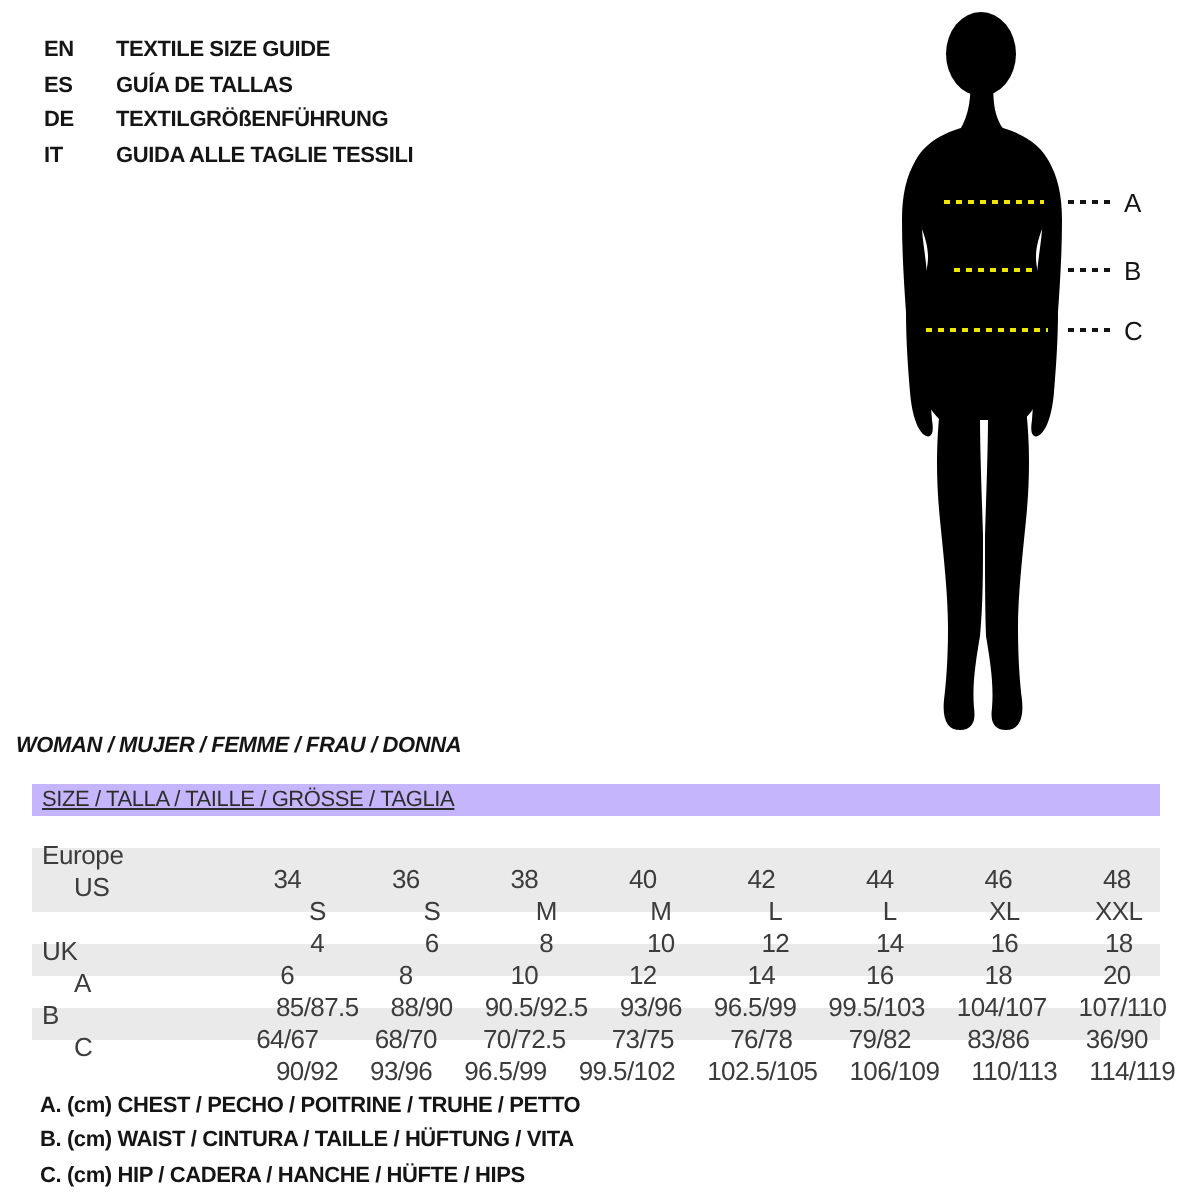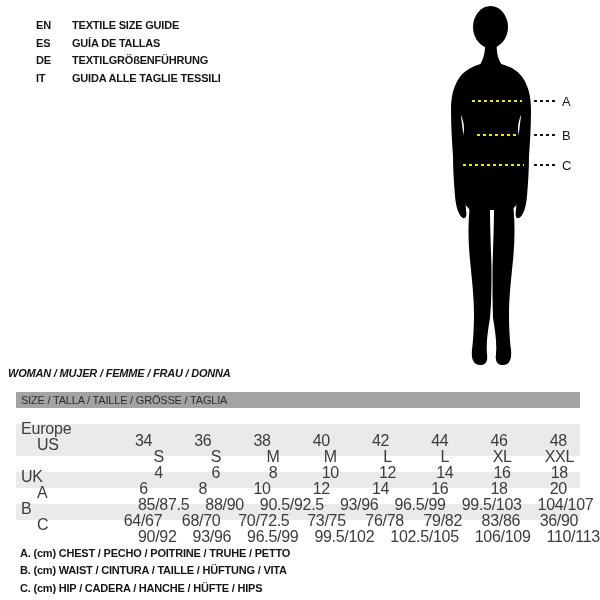--- a/index.html
+++ b/index.html
@@ -3,21 +3,21 @@
 <meta charset="utf-8">
 <style>
   * { margin:0; padding:0; box-sizing:border-box; }
   html,body { background:#ffffff; }
   #canvas {
     position:relative; width:600px; height:600px; background:#ffffff;
     font-family:"Liberation Sans", sans-serif; overflow:hidden;
   }
 
   
-  .lang-block { position:absolute; left:22px; top:16px;margin-left:14px; }
+  .lang-block { position:absolute; left:22px; top:16px; }
   .lang-row { display:flex; height:17.7px; align-items:center; }
   .lang-code {
     display:inline-block; width:36px; font-size:11px; font-weight:bold;
     color:#151515; letter-spacing:-0.2px;
   }
   .lang-title {
     font-size:11px; font-weight:bold; color:#151515; letter-spacing:-0.2px;
     white-space:nowrap;
   }
 
@@ -40,26 +40,26 @@
 
   
   .woman-heading {
     position:absolute; left:8px; top:367px; font-size:11px; font-weight:bold;
     color:#151515; letter-spacing:-0.2px; white-space:nowrap;font-style:italic;
   }
 
   
   .size-table { position:absolute; left:16px; top:392px; width:564px; }
   .size-table-header {
-    height:16px; background:#a3a3a3; display:flex; align-items:center;
-    padding-left:5px; font-size:11px; color:#2d2d2d; letter-spacing:-0.2px;
+    height:16px; background:#c4b5fd; display:flex; align-items:center;
+    padding-left:5px; font-size:11px; color:#2d2d2d; letter-spacing:-0.2px;text-decoration:underline;
   }
   .trow {
     display:grid; grid-template-columns:90px repeat(8,1fr);
-    height:16px; align-items:center; font-size:16px; color:#3c3c3c;gap:16px;
+    height:16px; align-items:center; font-size:13px; color:#3c3c3c;gap:16px;
   }
   .trow.shaded { background:#eaeaea;padding-left:16px; }
   .trow .rlabel { padding-left:5px; text-align:left; letter-spacing:-0.2px; }
   .trow .cell { text-align:center; letter-spacing:-0.3px;margin-top:24px; }
 
   
   .legend-block { position:absolute; left:20px; top:544px; }
   .legend-line {
     height:17.5px; font-size:11px; font-weight:bold; color:#151515;
     letter-spacing:-0.2px; white-space:nowrap; display:flex; align-items:center;

